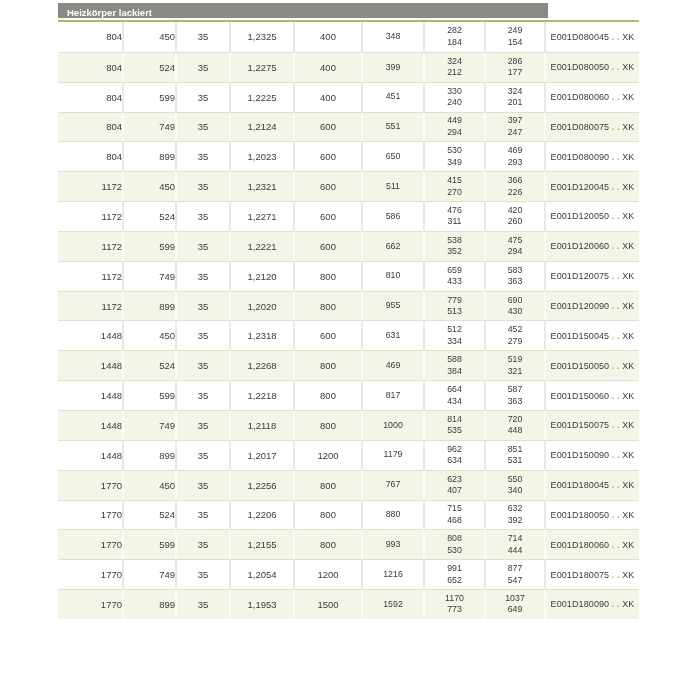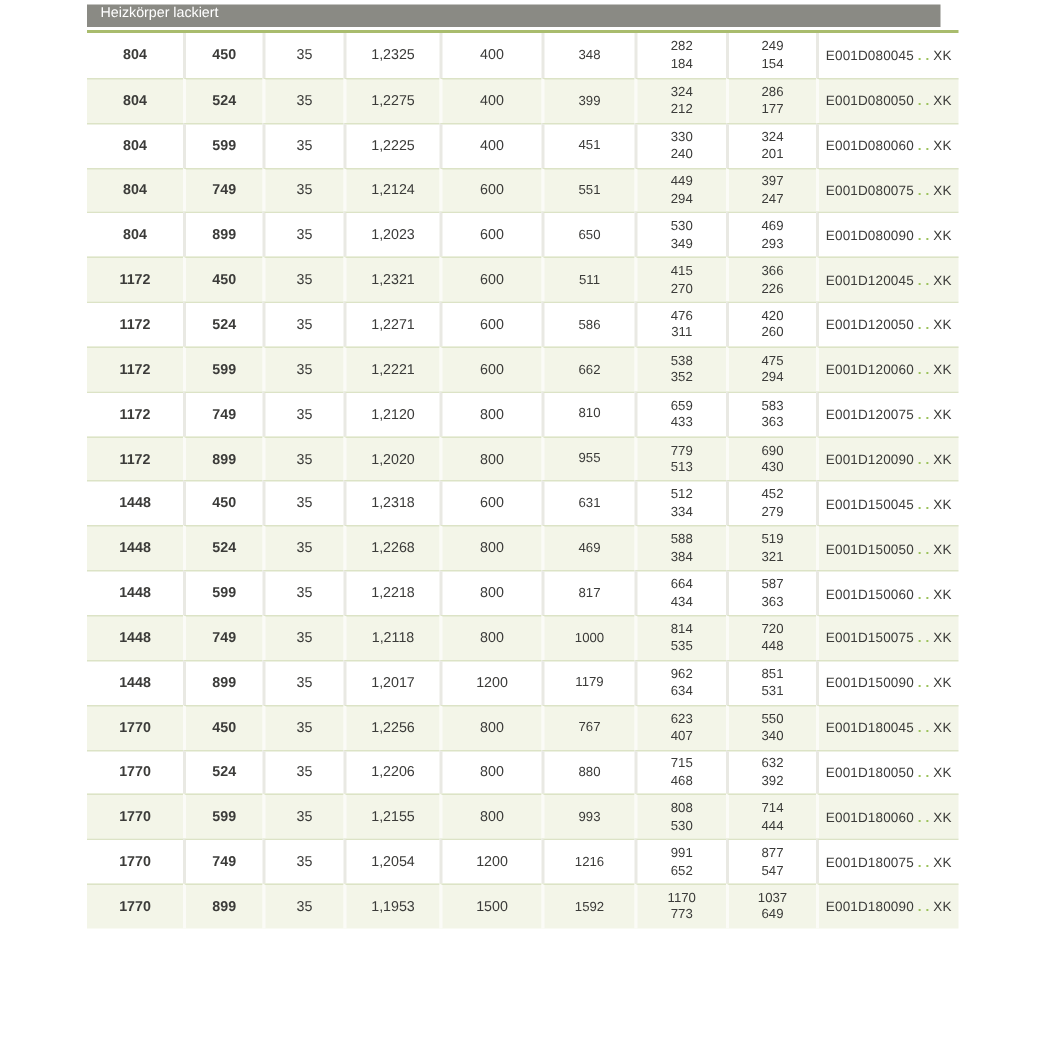--- a/index.html
+++ b/index.html
@@ -3,24 +3,24 @@
 <meta charset="utf-8">
 <style>
   * { margin: 0; padding: 0; box-sizing: border-box; }
   html, body { width: 700px; height: 700px; background: #ffffff; overflow: hidden; }
   body { font-family: "Liberation Sans", sans-serif; color: #3b3b39; }
 
   .canvas { position: relative; width: 700px; height: 700px; background: #ffffff; }
   .sheet { position: absolute; left: 58px; top: 3px; width: 581px; }
 
   .title-bar {
-    width: 569px; height: 15px;
+    width: 490px; height: 15px;
     background: #8a8a84; color: #ffffff;
-    font-size: 9.5px; font-weight: normal;
-    display: flex; align-items: flex-start;
+    font-size: 9.5px; font-weight: bold;
+    display: flex; align-items: flex-end;
     padding-left: 9px;
     margin-bottom: 2px;
   }
 
   table.product {
     width: 581px;
     table-layout: fixed;
     border-collapse: separate;
     border-spacing: 0;
   }
@@ -45,21 +45,21 @@
     height: 29.85px;
     text-align: center; vertical-align: middle;
     font-size: 9.5px;
     background: #ffffff;
   }
   #rows tr.alt td { background: #f3f5e8; }
   #rows td + td { border-left: 2px solid #e9e9e3; }
   #rows tr.alt td + td { border-left: 2px solid #fbfbf7; }
   #rows tr + tr td { border-top: 1px solid #dce3c6; }
 
-  #rows td.b { font-weight: bold; }
+  #rows td.b { font-weight: normal; text-align: right; }
   #rows td.two { font-size: 8.8px; line-height: 11.5px; white-space: pre-line; }
   #rows td.art { font-size: 9px; letter-spacing: 0.1px; margin-top: 37px; }
   #rows td.art .dots { color: #9cc25c; font-weight: bold; }
 </style>
 </head>
 <body>
 
 <div class="canvas">
   <div class="sheet">
 

